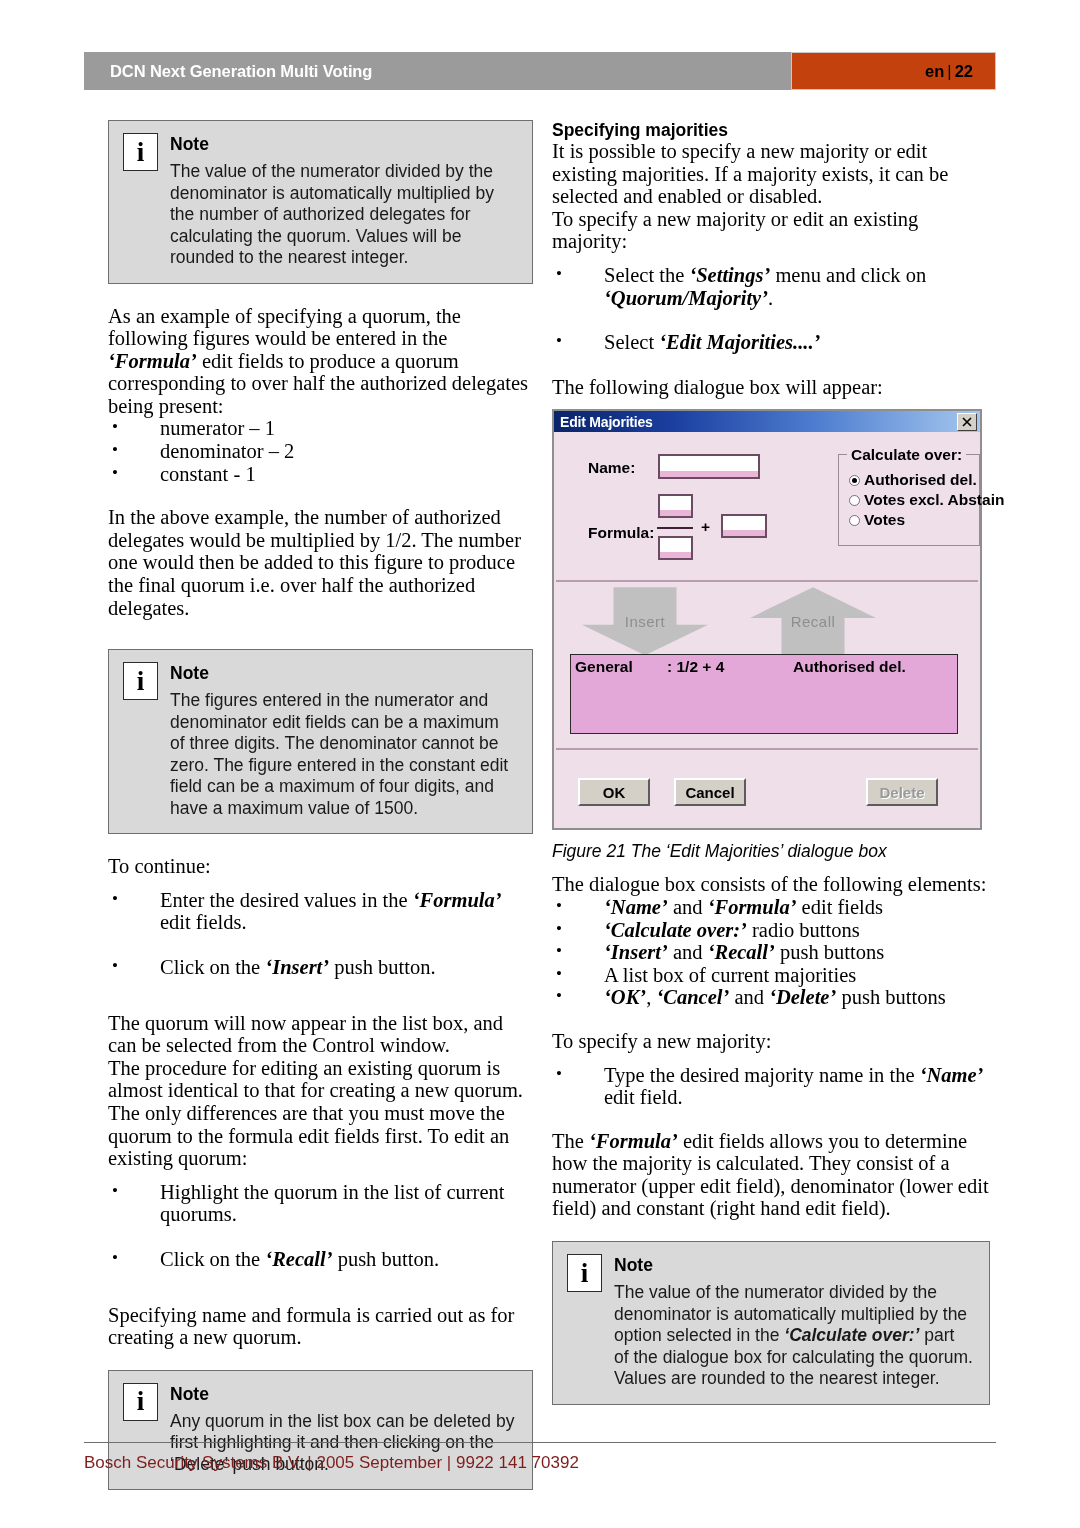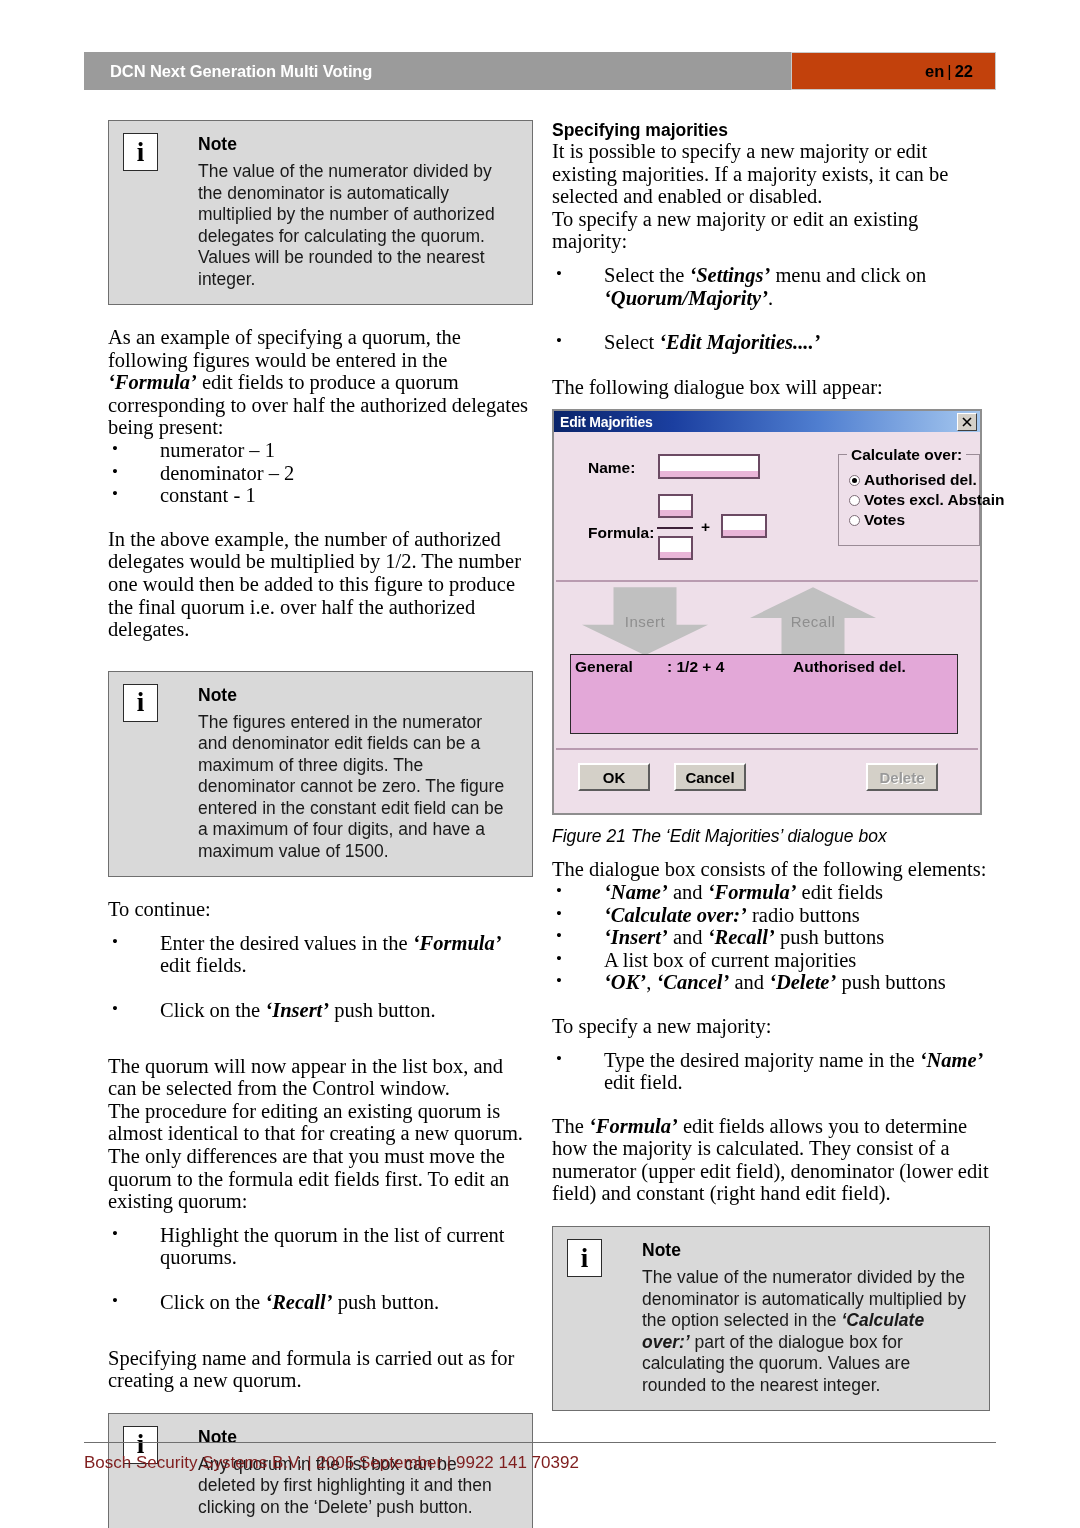--- a/index.html
+++ b/index.html
@@ -134,21 +134,20 @@
     justify-content: center;
     font-family: "Liberation Serif", serif;
     font-weight: bold;
     font-size: 27px;
     line-height: 1;
     color: #000;
     margin-right: 12px;
   }
   .note-body {
     padding-top: 1px;
-    margin-left: 28px;
   }
   .note-title {
     font-family: "Liberation Sans", sans-serif;
     font-weight: bold;
     font-size: 17.5px;
     margin-bottom: 6px;
     color: #000;
   }
   .note-text {
     font-family: "Liberation Sans", sans-serif;
@@ -576,21 +575,21 @@
         <div class="list-row">
           <span class="list-name">General</span>
           <span class="list-formula">: 1/2 + 4</span>
           <span class="list-over">Authorised del.</span>
         </div>
       </div>
     </div>
 
     <div class="dlg-sep" style="margin-top:86px;"></div>
 
-    <div class="dlg-bottom" style="margin-top:1px;">
+    <div class="dlg-bottom" style="margin-top:16px;">
       <div class="pushbtn btn-ok">OK</div>
       <div class="pushbtn btn-cancel">Cancel</div>
       <div class="pushbtn btn-delete">Delete</div>
     </div>
 
   </div>
 
   <div class="gap-sm"></div>
 
   <div class="fig-caption">Figure 21 The ‘Edit Majorities’ dialogue box</div>

